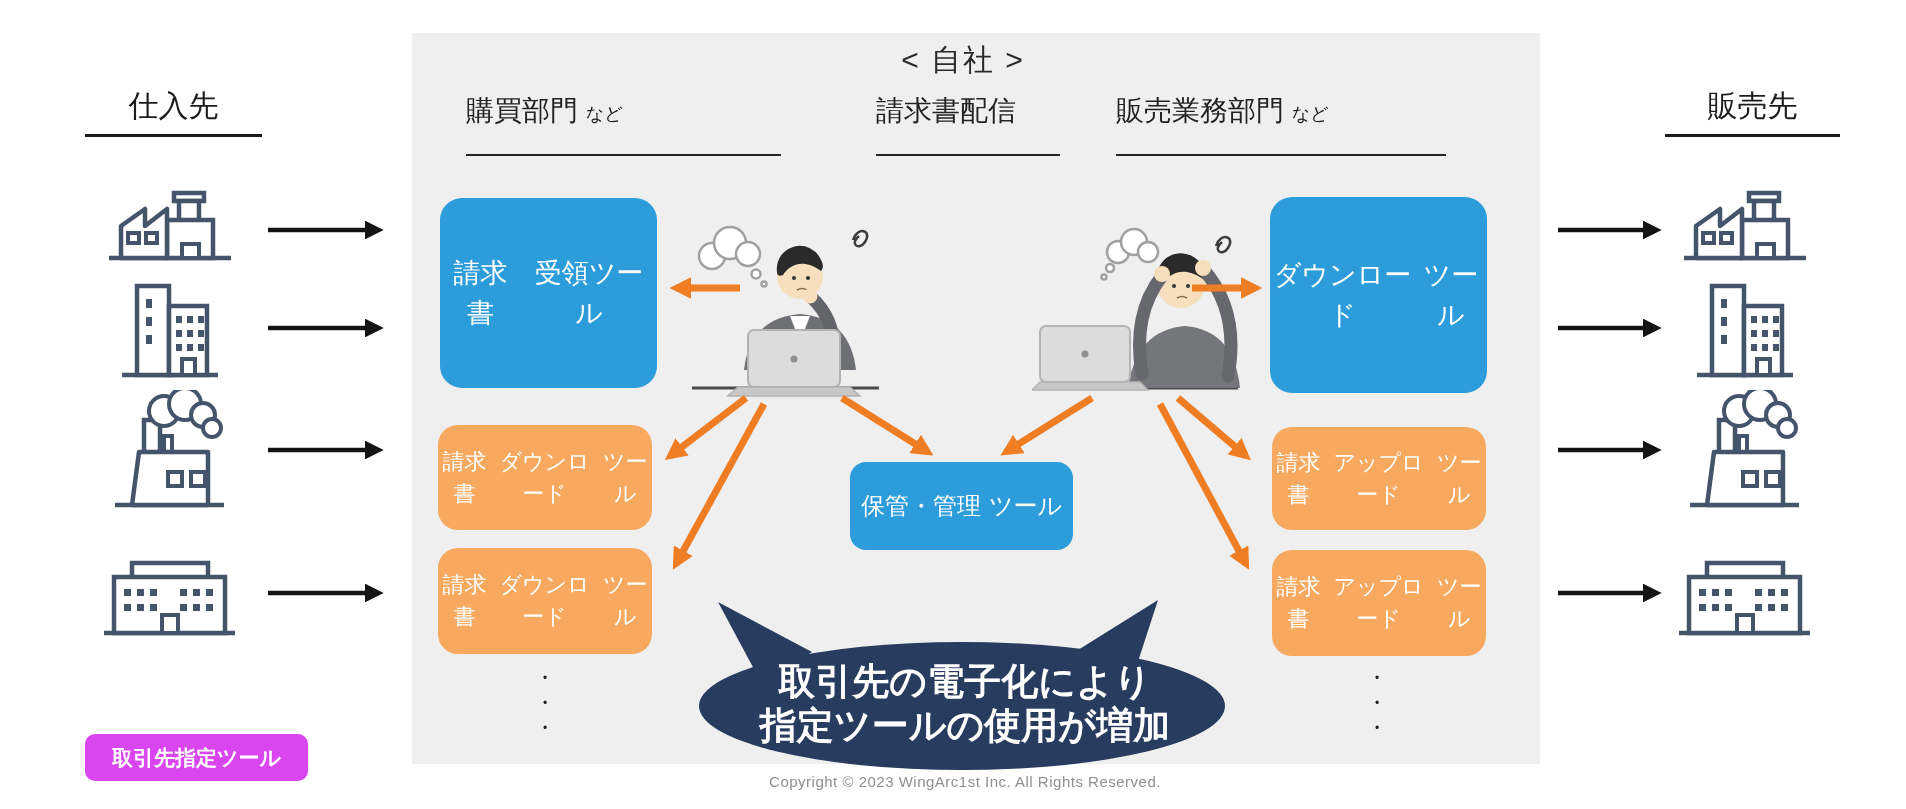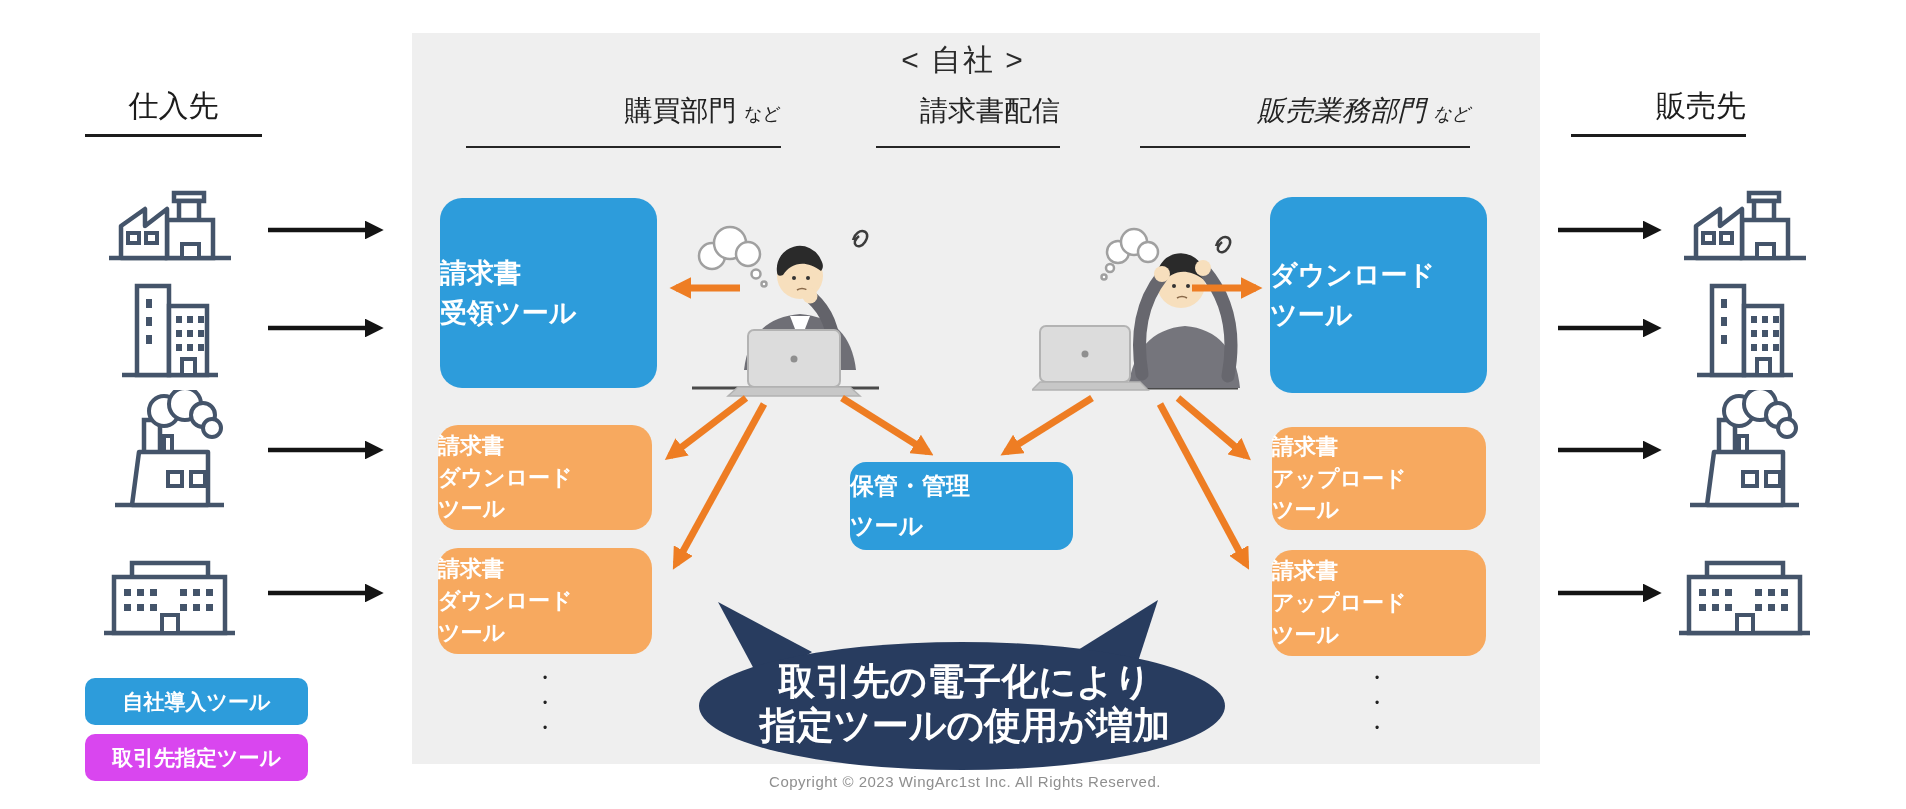--- a/index.html
+++ b/index.html
@@ -2,27 +2,27 @@
 <html><head>
 <meta charset="utf-8">
 <style>
   html,body{margin:0;padding:0;background:#fff;}
   .canvas{position:relative;width:1906px;height:809px;background:#ffffff;overflow:hidden;
           font-family:"Liberation Sans","DejaVu Sans",sans-serif;}
   .abs{position:absolute;}
   .panel{left:412px;top:33px;width:1128px;height:731px;background:#efefef;}
   .title{left:760px;top:40px;width:406px;text-align:center;font-size:30px;color:#2b2b2b;
          font-weight:500;letter-spacing:2px;}
-  .col-head{position:absolute;text-align:right;border-bottom:2px solid #262626;padding-bottom:16px;
+  .col-head{position:absolute;text-align:left;border-bottom:2px solid #262626;padding-bottom:24px;
             font-size:28px;color:#222;font-weight:500;}
   .col-head .suffix{font-size:18px;font-weight:400;}
   .side-head{position:absolute;text-align:center;border-bottom:3px solid #1c1c1c;padding-bottom:7px;
              font-size:30px;color:#1c1c1c;font-weight:500;}
-  .box{position:absolute;color:#fff;font-weight:bold;display:flex;flex-direction:column;
-       justify-content:center;align-items:flex-start;text-align:center;}
+  .box{position:absolute;color:#fff;font-weight:normal;display:flex;flex-direction:row;
+       justify-content:center;align-items:center;text-align:center;}
   .box-blue{background:#2D9CDB;border-radius:22px;}
   .box-orange{background:#F7A95F;border-radius:20px;}
   .box-big{font-size:27px;line-height:1.5;}
   .box-mid{font-size:24px;line-height:1.35;border-radius:16px;}
   .box-small{font-size:22px;line-height:1.45;}
   .dots{position:absolute;width:50px;text-align:center;color:#222;}
   .dots span{display:block;font-size:12px;line-height:25px;}
   .chip{position:absolute;width:223px;height:47px;border-radius:10px;color:#fff;font-weight:bold;
         font-size:21px;display:flex;align-items:center;justify-content:center;}
   .chip-blue{background:#2D9CDB;}
@@ -103,30 +103,30 @@
         </g>
         <rect x="60" y="62" width="16" height="18" fill="#fff" stroke="#44546A" stroke-width="4"></rect>
       </g>
     </defs>
   </svg>
 
   <div class="abs panel"></div>
 
   <div class="abs side-head" style="left:85px;top:86px;width:177px;">仕入先</div>
   <div class="abs title">&lt; 自社 &gt;</div>
-  <div class="abs side-head" style="left:1571px;top:86px;width:175px;text-align:right;">販売先</div>
+  <div class="abs side-head" style="left:1665px;top:86px;width:175px;">販売先</div>
 
   <div class="col-head" style="left:466px;top:92px;width:315px;">
     <span>購買部門</span>
     <span class="suffix">など</span>
   </div>
   <div class="col-head" style="left:876px;top:92px;width:184px;">
     <span>請求書配信</span>
   </div>
-  <div class="col-head" style="left:1140px;top:92px;width:330px;font-style:italic;">
+  <div class="col-head" style="left:1116px;top:92px;width:330px;">
     <span>販売業務部門</span>
     <span class="suffix">など</span>
   </div>
 
   <svg class="abs" style="left:105px;top:190px" width="130" height="75" viewBox="0 0 130 75">
       <use href="#icon-factory"></use>
     </svg>
   <svg class="abs" style="left:120px;top:280px" width="100" height="100" viewBox="0 0 100 100">
       <use href="#icon-building"></use>
     </svg>
@@ -247,21 +247,20 @@
   <svg class="abs" style="left:690px;top:588px" width="550" height="190" viewBox="0 0 550 190">
     <polygon points="28,14 122,64 72,96" fill="#283C5F"></polygon>
     <polygon points="468,12 388,62 442,92" fill="#283C5F"></polygon>
     <ellipse cx="272" cy="118" rx="263" ry="64" fill="#283C5F"></ellipse>
   </svg>
   <div class="abs callout-text">
     <div>取引先の電子化により</div>
     <div>指定ツールの使用が増加</div>
   </div>
 
-  <div class="chip chip-blue" style="left:85px;top:678px;">自社導入ツール</div>
   <div class="chip chip-orange" style="left:85px;top:734px;">取引先指定ツール</div>
 
   <div class="abs copyright">Copyright © 2023 WingArc1st Inc.  All Rights Reserved.</div>
 
   <svg class="abs overlay" width="1906" height="809" viewBox="0 0 1906 809">
     <defs>
       <marker id="mb" viewBox="0 0 10 10" refX="7" refY="5" markerWidth="4.2" markerHeight="4.2" orient="auto-start-reverse">
         <path d="M0,0 L10,5 L0,10 z" fill="#141414"></path>
       </marker>
       <marker id="mo" viewBox="0 0 10 10" refX="7" refY="5" markerWidth="3.1" markerHeight="3.1" orient="auto-start-reverse">

